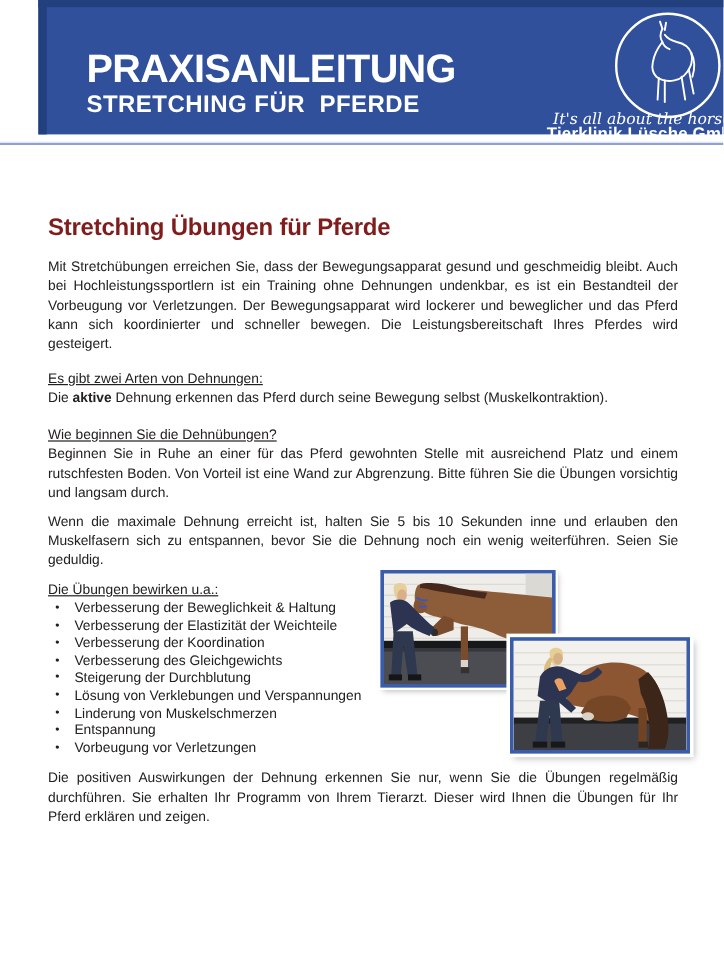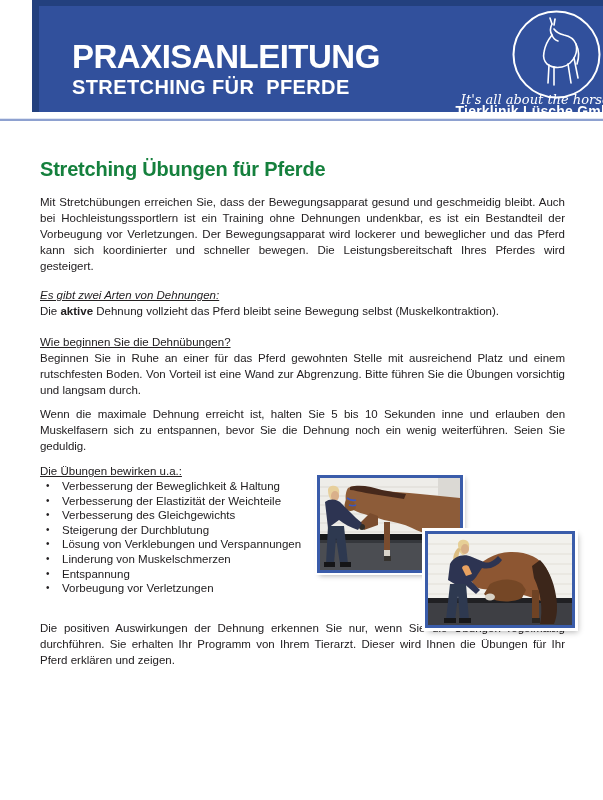--- a/index.html
+++ b/index.html
@@ -19,25 +19,25 @@
   .logo-circle { position:absolute; left:478px; top:8px; }
   .tagline { position:absolute; top:92px; right:13px; color:#fff; white-space:nowrap;
     font-family:"DejaVu Serif", serif; font-style:italic; font-size:13px; }
   .company { position:absolute; top:103px; right:15px; color:#fff; white-space:nowrap;
     font-size:14px; font-weight:bold; letter-spacing:0.2px; }
   
   .content { position:absolute; left:40px; top:119px; width:525px;
     font-size:11.5px; line-height:16px; text-align:justify;
     hyphens:auto; -webkit-hyphens:auto; }
   .content p { margin:0; }
-  h2.doc-heading { margin:39px 0 0; font-size:20px; line-height:22px; font-weight:bold;
-    color:#15803d; letter-spacing:-0.2px; text-align:left; }
+  h2.doc-heading { margin:60px 0 0; font-size:20px; line-height:22px; font-weight:bold;
+    color:#7f1d1d; letter-spacing:-0.2px; text-align:left; }
   .intro { margin-top:14px !important; }
   .ul-head { text-decoration:underline; text-align:left; }
-  .mt13 { margin-top:13px !important;font-style:italic; }
+  .mt13 { margin-top:13px !important; }
   .mt15 { margin-top:15px !important; }
   .mt7  { margin-top:7px  !important; }
   .mt8  { margin-top:8px  !important; }
   .mt9  { margin-top:9px  !important; }
   .mt16 { margin-top:16px !important; }
   .emphasis { font-weight:normal; letter-spacing:-0.05px; }
   ul.benefits { list-style:none; margin:0; padding:0; text-align:left; height:132px; }
   ul.benefits li { position:relative; padding-left:22px; line-height:14.6px; }
   ul.benefits li::before { content:"\2022"; position:absolute; left:6px; top:0; font-size:10px; }
   
@@ -80,31 +80,32 @@
     <div class="company">Tierklinik Lüsche GmbH</div>
   </header>
   <div class="banner-rule"></div>
 
   <main class="content">
     <h2 class="doc-heading">Stretching Übungen für Pferde</h2>
 
     <p class="intro">Mit Stretchübungen erreichen Sie, dass der Bewegungsapparat gesund und geschmeidig bleibt. Auch bei Hochleistungssportlern ist ein Training ohne Dehnungen undenkbar, es ist ein Bestandteil der Vorbeugung vor Verletzungen. Der Bewegungsapparat wird lockerer und beweglicher und das Pferd kann sich koordinierter und schneller bewegen. Die Leistungsbereitschaft Ihres Pferdes wird gesteigert.</p>
 
     <p class="ul-head mt13">Es gibt zwei Arten von Dehnungen:</p>
-    <p><span>Die </span><b>aktive</b><span> Dehnung vollzieht das Pferd bleibt seine Bewegung selbst (Muskelkontraktion).</span></p>
+    <p><span>Die </span><b>aktive</b><span> Dehnung erkennen das Pferd durch seine Bewegung selbst (Muskelkontraktion).</span></p>
 
     <p class="ul-head mt15">Wie beginnen Sie die Dehnübungen?</p>
     <p>Beginnen Sie in Ruhe an einer für das Pferd gewohnten Stelle mit ausreichend Platz und einem rutschfesten Boden. Von Vorteil ist eine Wand zur Abgrenzung. Bitte führen Sie die Übungen vorsichtig und langsam durch.</p>
 
     <p class="emphasis mt8">Wenn die maximale Dehnung erreicht ist, halten Sie 5 bis 10 Sekunden inne und erlauben den Muskelfasern sich zu entspannen, bevor Sie die Dehnung noch ein wenig weiterführen. Seien Sie geduldig.</p>
 
     <p class="ul-head mt9">Die Übungen bewirken u.a.:</p>
     <ul class="benefits">
       <li>Verbesserung der Beweglichkeit &amp; Haltung</li>
       <li>Verbesserung der Elastizität der Weichteile</li>
+      <li>Verbesserung der Koordination</li>
       <li>Verbesserung des Gleichgewichts</li>
       <li>Steigerung der Durchblutung</li>
       <li>Lösung von Verklebungen und Verspannungen</li>
       <li>Linderung von Muskelschmerzen</li>
       <li>Entspannung</li>
       <li>Vorbeugung vor Verletzungen</li>
     </ul>
 
     <p class="mt9">Die positiven Auswirkungen der Dehnung erkennen Sie nur, wenn Sie die Übungen regelmäßig durchführen. Sie erhalten Ihr Programm von Ihrem Tierarzt. Dieser wird Ihnen die Übungen für Ihr Pferd erklären und zeigen.</p>
   </main>

